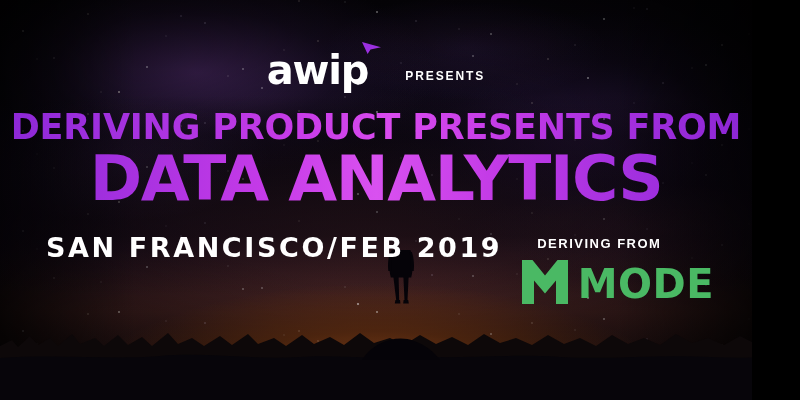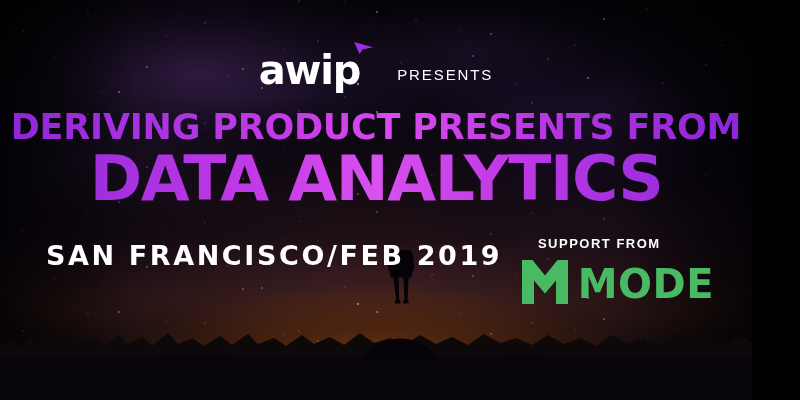--- a/index.html
+++ b/index.html
@@ -119,21 +119,21 @@
   .awip-logo{position:relative;display:inline-block;}
   .awip-word{
     font-size:40px;line-height:.92;font-weight:700;color:#ffffff;
     letter-spacing:-1.2px;font-family:"DejaVu Sans",sans-serif;
   }
   .awip-arrow{
     position:absolute;top:-11px;right:7px;
     width:0;height:0;
   }
   .presents{
-    font-size:15px;font-weight:400;color:#ffffff;letter-spacing:1.9px;
+    font-size:12px;font-weight:700;color:#ffffff;letter-spacing:1.9px;
     padding-bottom:6px;
     margin-left:24px;
   }
 
   .headline-block{
     position:absolute;top:110px;left:0;right:0;text-align:center;
   }
   .headline-1{
     font-size:35px;font-weight:700;letter-spacing:-0.2px;line-height:1.0;
     font-family:"DejaVu Sans",sans-serif;
@@ -147,21 +147,21 @@
     font-size:62px;font-weight:700;letter-spacing:-1.4px;line-height:1.0;
     font-family:"DejaVu Sans",sans-serif;
     background:linear-gradient(90deg,#8a26d4 0%,#a02fde 14%,#c63be8 36%,#d951f0 50%,#c23ae6 66%,#a230df 84%,#8d28d6 100%);
     -webkit-background-clip:text;background-clip:text;
     -webkit-text-fill-color:transparent;color:transparent;
     white-space:nowrap;
     transform:scaleX(1.02);
   }
 
   .event-meta{
-    position:absolute;top:240px;left:46px;
+    position:absolute;top:232px;left:46px;
     font-size:27px;font-weight:700;color:#ffffff;
     letter-spacing:2.6px;
     font-family:"DejaVu Sans",sans-serif;
     white-space:nowrap;
   }
 
   
   .sponsor{
     position:absolute;top:236px;right:38px;
     text-align:center;
@@ -246,21 +246,21 @@
     </div>
 
     <div class="headline-block">
       <div class="headline-1">DERIVING PRODUCT PRESENTS FROM</div>
       <div class="headline-2">DATA ANALYTICS</div>
     </div>
 
     <div class="event-meta">SAN FRANCISCO/FEB 2019</div>
 
     <div class="sponsor">
-      <div class="sponsor-label">SUPPORT FROM</div>
+      <div class="sponsor-label">DERIVING FROM</div>
       <div class="sponsor-brand">
         <span class="mode-mark">
           <svg width="46" height="44" viewBox="0 0 46 44" aria-hidden="true">
             <path d="M0,0 L10.5,0 L23,15.5 L35.5,0 L46,0 L46,44 L34,44 L34,20.5 L23,33.5 L12,20.5 L12,44 L0,44 Z" fill="#4ab964"></path>
           </svg>
         </span>
         <span class="mode-word">MODE</span>
       </div>
     </div>
 

